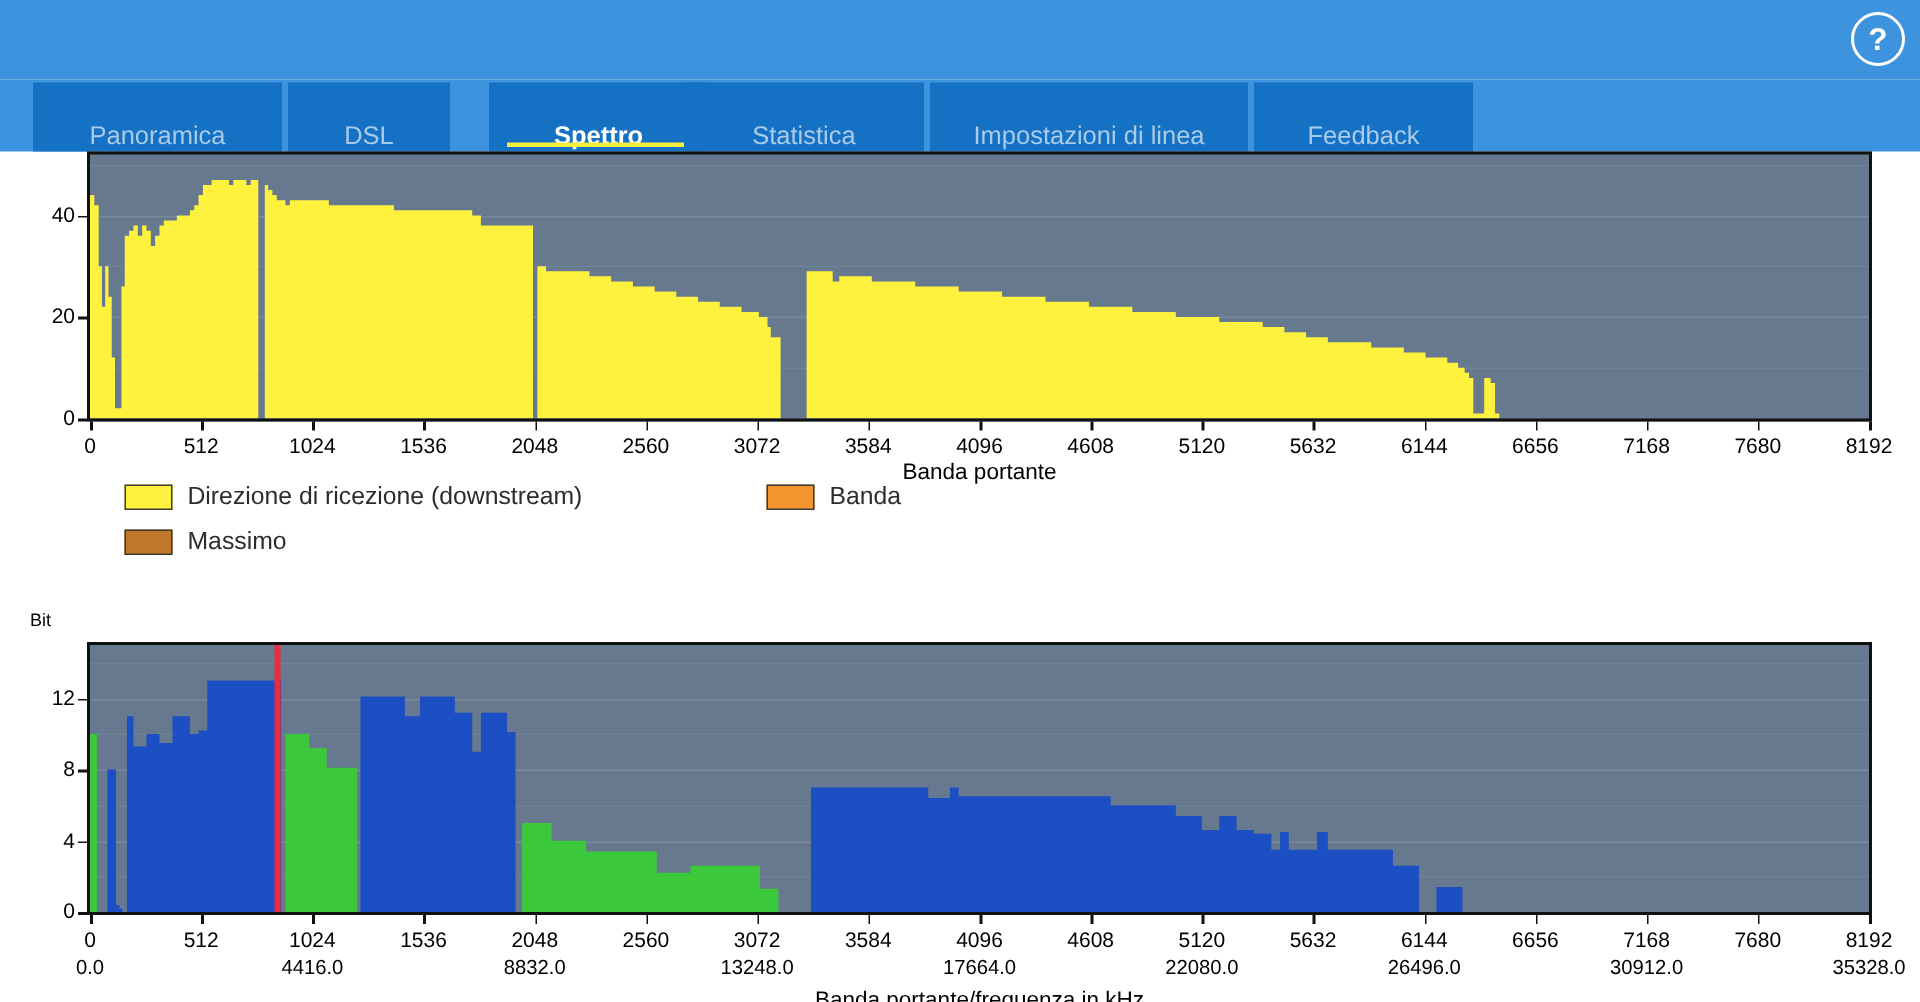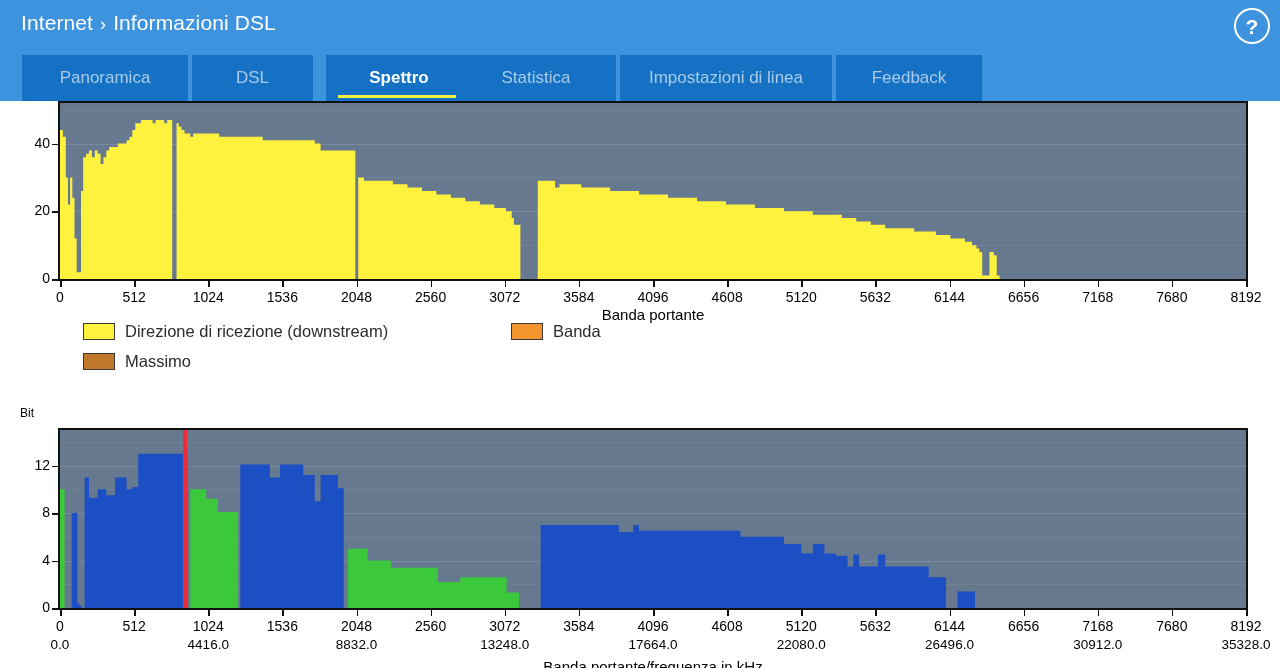--- a/index.html
+++ b/index.html
@@ -34,21 +34,21 @@
 
   
   .tabbar {
     position: absolute; left: 0; top: 53px; width: 1280px; height: 48px;
     background: #3d93dd;
   }
   .tab {
     position: absolute; top: 2px; height: 46px;
     background: #1471c4;
     color: #a9cbe8; font-size: 17px;
-    display: flex; align-items: center; justify-content: center;
+    display: flex; align-items: flex-end; justify-content: center;
     cursor: pointer; white-space: nowrap;
   }
   .tab.active { color: #ffffff; font-weight: bold; }
   .tab.active::after {
     content: ""; position: absolute; left: 12px; right: 12px; bottom: 3px;
     height: 3px; background: #f6ed3c;
   }
 
   
   .chart-block { position: absolute; left: 0; }
@@ -102,31 +102,28 @@
     flex: 0 0 auto;
   }
   .legend-label { font-size: 16.5px; color: #2c2c2c; }
 </style>
 </head>
 <body>
 
 <div id="root">
 
   <div class="header">
-    <div class="breadcrumb">
-      <span>Internet</span><span class="sep">›</span><span>Informazioni DSL</span>
-    </div>
     <div class="help-button">?</div>
   </div>
 
   <div class="tabbar" id="tabbar">
       <div class="tab" style="left: 22px; width: 166px;">
         <span>Panoramica</span>
       </div>
-      <div class="tab" style="left: 192px; width: 121px;">
+      <div class="tab" style="left: 192px; width: 108px;">
         <span>DSL</span>
       </div>
       <div class="tab active" style="left: 326px; width: 146px;">
         <span>Spettro</span>
       </div>
       <div class="tab" style="left: 620px; width: 212px;">
         <span>Impostazioni di linea</span>
       </div>
       <div class="tab" style="left: 456px; width: 160px;">
         <span>Statistica</span>

